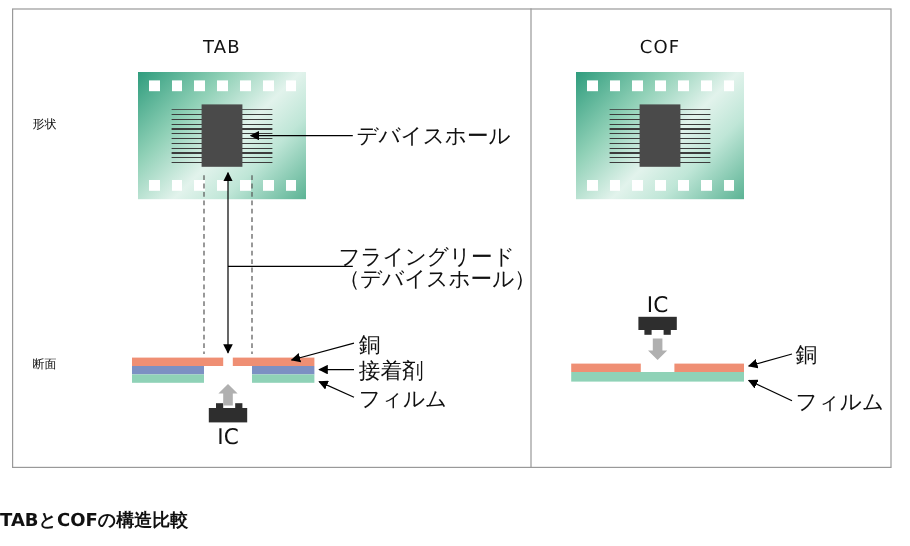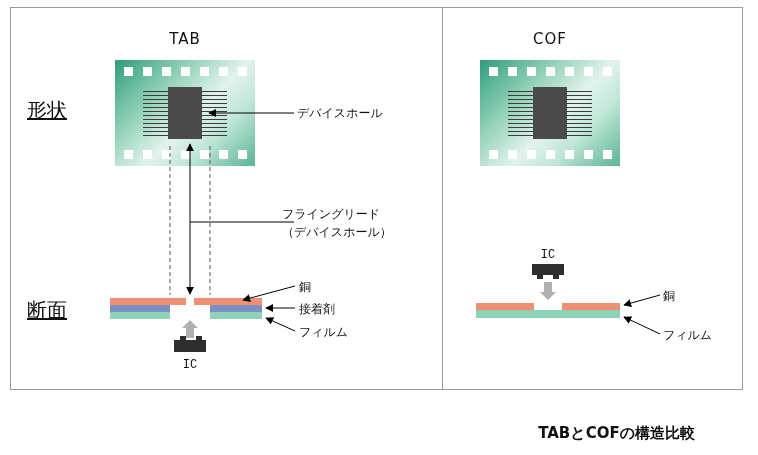--- a/index.html
+++ b/index.html
@@ -2,23 +2,23 @@
 <html><head>
 <meta charset="utf-8">
 <style>
   html,body{margin:0;padding:0;background:#fff;}
   body{font-family:"DejaVu Sans","Liberation Sans",sans-serif;color:#111;}
   .stage{position:relative;width:758px;height:455px;background:#fff;overflow:hidden;}
   .abs{position:absolute;}
   .frame{left:10px;top:7px;width:733px;height:383px;border:1px solid #999;box-sizing:border-box;background:#fff;}
   .divider{left:442px;top:7px;width:1px;height:383px;background:#999;}
   .panel-title{font-size:15px;letter-spacing:1px;text-align:center;width:140px;}
-  .row-label{font-size:20px;text-decoration:underline;}
-  .ann{font-size:12px;white-space:nowrap;line-height:18px;font-family:Liberation Mono, monospace;}
-  .caption{left:0;top:424px;width:695px;text-align:right;font-weight:bold;font-size:15px;}
+  .row-label{font-size:10px;}
+  .ann{font-size:18px;white-space:nowrap;line-height:18px;}
+  .caption{left:0;top:424px;width:695px;text-align:left;font-weight:bold;font-size:15px;}
 
   .filmstrip{width:140px;height:106px;
     background:linear-gradient(135deg,#2f9c7d 0%,#8fd0b6 30%,#e2f3ec 55%,#bfe6d7 72%,#5bb394 100%);}
   .sprockets{left:9px;width:123px;height:9px;
     background:repeating-linear-gradient(90deg,#fff 0,#fff 9px,rgba(0,0,0,0) 9px,rgba(0,0,0,0) 19px);}
   .leads{background:repeating-linear-gradient(to bottom,#3c3c3c 0,#3c3c3c 1px,rgba(0,0,0,0) 1px,rgba(0,0,0,0) 4px);}
   .chip{background:#4a4a4a;}
 
   .layer{height:7px;}
   .copper{background:#ef8f74;}

